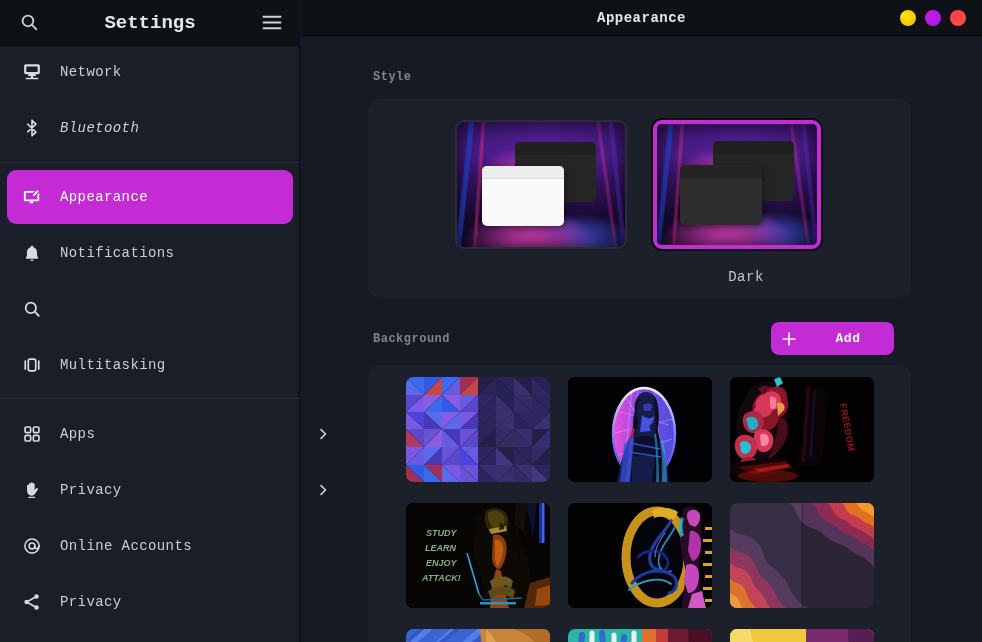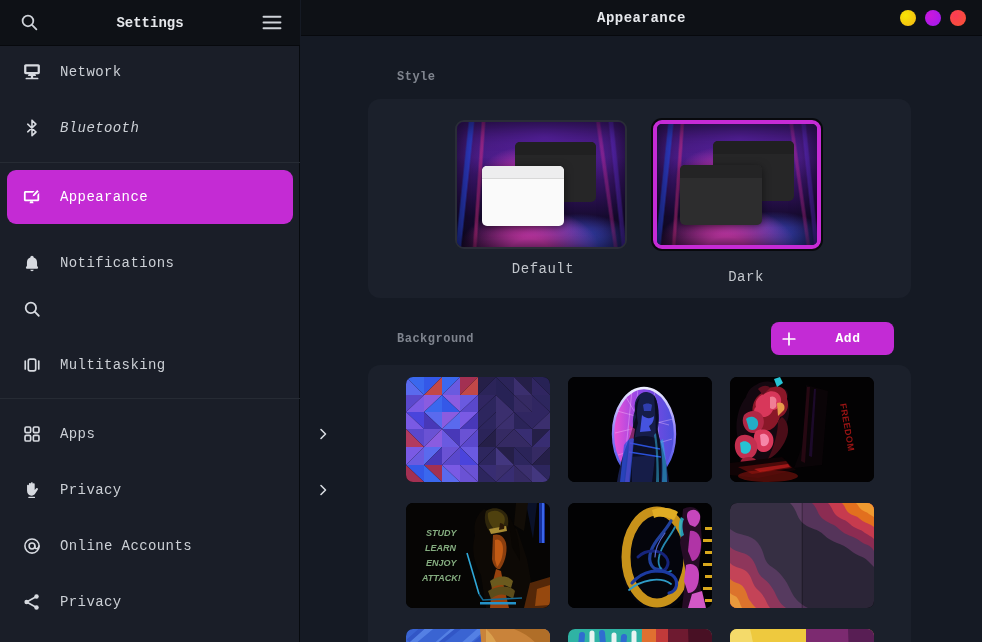--- a/index.html
+++ b/index.html
@@ -2,38 +2,38 @@
 <html><head>
 <meta charset="utf-8">
 <style>
 * { margin:0; padding:0; box-sizing:border-box; }
 html,body { width:982px; height:642px; overflow:hidden; background:#141821; font-family:"Liberation Mono", monospace; }
 #page { position:relative; width:982px; height:642px; background:#151a24; }
 
 
 #sidebar { position:absolute; left:0; top:0; width:300px; height:642px; background:#1a1e28; border-right:1px solid #070a0e; }
 #sb-head { position:absolute; left:0; top:0; width:300px; height:46px; background:#0e1116; border-bottom:1px solid #07090d; }
-#sb-title { position:absolute; left:0; top:0; width:300px; height:46px; line-height:46px; text-align:center; color:#e6e8ec; font-size:14px; font-weight:bold; letter-spacing:0px; }
+#sb-title { position:absolute; left:0; top:0; width:300px; height:46px; line-height:46px; text-align:center; color:#e6e8ec; font-size:19px; font-weight:bold; letter-spacing:0px; }
 .sb-item { position:absolute; left:0; width:356px; height:56px; color:#ccd0d6; font-size:14px; letter-spacing:0.4px; }
 .sb-item .lbl { position:absolute; left:60px; top:0; height:56px; line-height:56px; }
 .sb-item .ic { position:absolute; left:23px; top:19px; width:18px; height:18px; }
 .sb-sel { position:absolute; left:7px; width:286px; height:54px; background:#c42bd4; border-radius:9px; }
 .sb-sep { position:absolute; left:0; width:300px; height:1px; background:#262b34; }
 .chev { position:absolute; right:26px; top:21px; width:14px; height:14px; }
 
 
 #main-head { position:absolute; left:301px; top:0; width:681px; height:36px; background:#0e1116; border-bottom:1px solid #07090d; }
 #main-title { position:absolute; left:0; top:0; width:681px; height:36px; line-height:36px; text-align:center; color:#e6e8ec; font-size:14px; font-weight:bold; letter-spacing:0.5px; }
 .winbtn { position:absolute; top:10px; width:16px; height:16px; border-radius:50%; }
 #wb1 { right:66px; background:radial-gradient(circle at 35% 35%, #f8e604, #f3b515); }
 #wb2 { right:41px; background:radial-gradient(circle at 35% 35%, #cc17dc, #9d1cf0); }
 #wb3 { right:16px; background:radial-gradient(circle at 35% 35%, #fb3b55, #f75531); }
 
 
-.sect-lbl { position:absolute; color:#7f848e; font-size:12px; font-weight:bold; letter-spacing:0.5px;margin-left:24px; }
+.sect-lbl { position:absolute; color:#7f848e; font-size:12px; font-weight:bold; letter-spacing:0.5px; }
 .card { position:absolute; left:368px; width:543px; background:#1b202b; border-radius:12px; }
 
 
 .tile { position:absolute; border-radius:9px; overflow:hidden; }
 #tile-default { left:455px; top:120px; width:172px; height:129px; border:2px solid #2a2d37; background:#101020; }
 #tile-dark { left:653px; top:120px; width:168px; height:129px; border:4px solid #c62bd6; background:#101020; box-shadow:0 0 0 2px #08090d; }
 .wall { position:absolute; left:0; top:0; right:0; bottom:0;
   background:
     radial-gradient(ellipse 62px 44px at 40% 46%, rgba(247,66,192,0.95), rgba(247,66,192,0) 74%),
     radial-gradient(ellipse 88px 54px at 43% 103%, #ff47d2 22%, rgba(255,71,210,0) 80%),
@@ -78,21 +78,21 @@
     </div>
     <div class="sb-sep" style="top:162px;"></div>
     <div class="sb-item" style="top:169px; color:#ffffff;">
       <svg class="ic" viewBox="0 0 16 16">
           <path fill="#ffffff" fill-rule="evenodd" d="M2.2 2.6 C1.4 2.6 0.8 3.2 0.8 4 L0.8 10.4 C0.8 11.2 1.4 11.8 2.2 11.8 L13 11.8 C13.8 11.8 14.4 11.2 14.4 10.4 L14.4 4 C14.4 3.2 13.8 2.6 13 2.6 Z M2.4 4.2 L12.8 4.2 L12.8 10.2 L2.4 10.2 Z"></path>
           <path fill="#ffffff" d="M6.4 11.8 L8.8 11.8 L9.4 13.6 L5.8 13.6 Z"></path>
           <path fill="#ffffff" stroke="#c42bd4" stroke-width="1.1" d="M12.6 0.9 L14.8 3.1 L10.4 7.5 L7.7 8.3 L8.5 5.6 Z"></path>
         </svg>
       <div class="lbl">Appearance</div>
     </div>
-    <div class="sb-item" style="top:235px;">
+    <div class="sb-item" style="top:225px;">
       <svg class="ic" viewBox="0 0 16 16" fill="#d7dae0">
           <path d="M8 1.5 C7.2 1.5 6.5 2.2 6.5 3 C4.5 3.6 3.5 5.3 3.5 7.5 L3.5 10.5 L2.8 11.5 C2.3 12.2 2.7 13 3.5 13 L12.5 13 C13.3 13 13.7 12.2 13.2 11.5 L12.5 10.5 L12.5 7.5 C12.5 5.3 11.5 3.6 9.5 3 C9.5 2.2 8.8 1.5 8 1.5 Z M6.5 14 C6.5 14.8 7.2 15.3 8 15.3 C8.8 15.3 9.5 14.8 9.5 14 Z"></path>
         </svg>
       <div class="lbl">Notifications</div>
     </div>
     <div class="sb-item" style="top:281px;">
       <svg class="ic" viewBox="0 0 16 16" fill="none" stroke="#d7dae0" stroke-width="1.6" stroke-linecap="round">
           <circle cx="7" cy="7" r="4.6"></circle>
           <path d="M10.6 10.6 L14 14"></path>
         </svg>
@@ -177,21 +177,20 @@
   </div>
   <div class="tile" id="tile-dark">
     <div class="wall"></div>
     <div class="pw" style="left:56px; top:17px; width:81px; height:60px; background:#262627;">
         <div class="ph" style="background:#202021;"></div>
       </div>
     <div class="pw" style="left:23px; top:41px; width:82px; height:60px; background:#2d2d2e; box-shadow:0 2px 8px rgba(0,0,0,0.5);">
         <div class="ph" style="background:#242425;"></div>
       </div>
   </div>
-  <div class="tlabel" style="left:455px; width:176px;">Default</div>
   <div class="tlabel" style="left:659px; width:174px;margin-top:8px;">Dark</div>
 
   <div class="sect-lbl" style="left:373px; top:332px;">Background</div>
   <div id="addbtn">
       <svg style="position:absolute;left:11px;top:10px;" width="14" height="14" viewBox="0 0 14 14" stroke="#ffffff" stroke-width="1.7" stroke-linecap="round">
         <path d="M7 1.2 L7 12.8 M1.2 7 L12.8 7"></path>
       </svg>
       <span style="position:absolute;left:31px;top:0;">Add Picture…</span>
     </div>
   <div class="card" style="top:365px; height:277px; border-radius:12px 12px 0 0;"></div>

